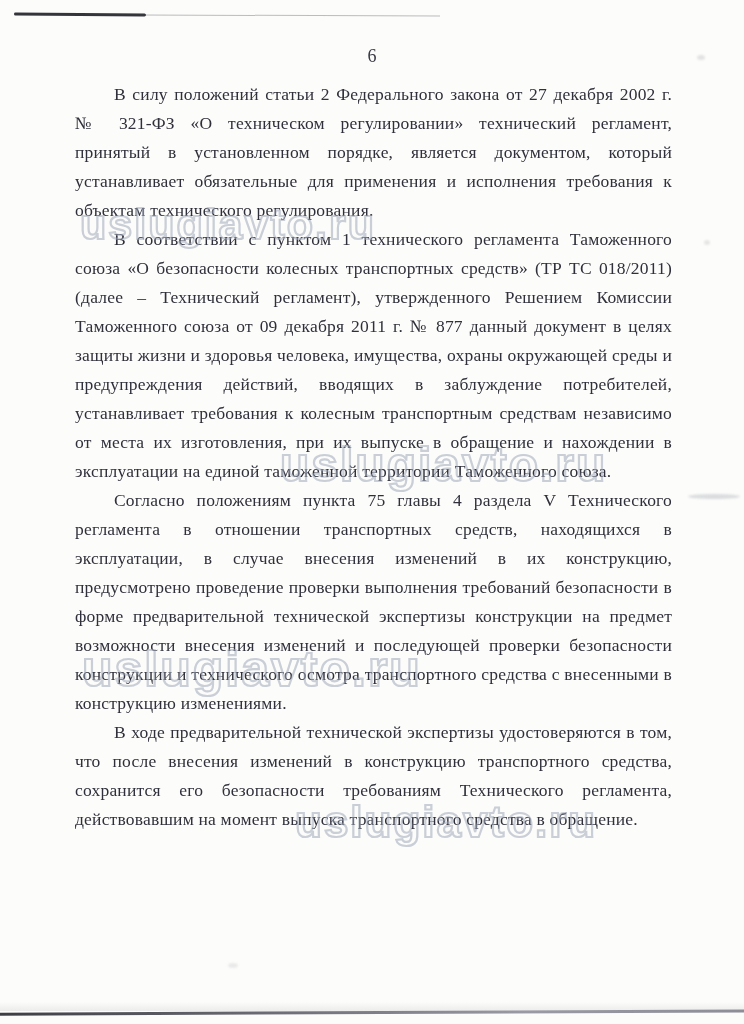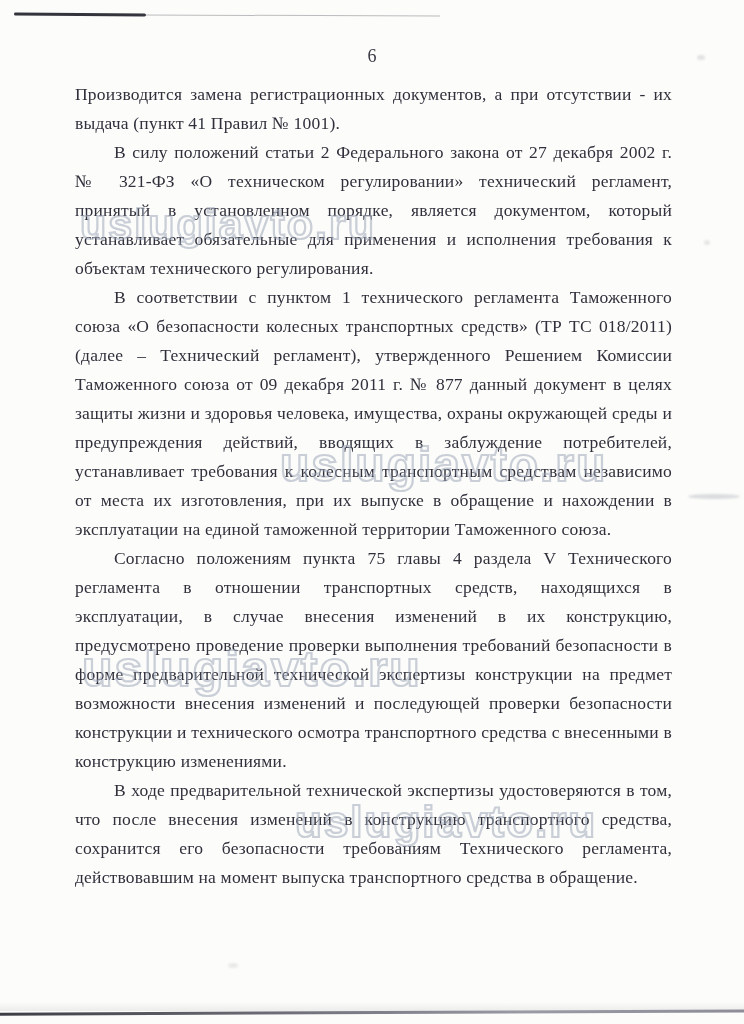--- a/index.html
+++ b/index.html
@@ -108,21 +108,20 @@
   }
 </style>
 </head>
 <body>
 
 <div class="page">
 
   <div class="page-number">6</div>
 
   <div class="text-block">
-    <p class="para no-indent">Производится замена регистрационных документов, а при отсутствии - их выдача (пункт 41 Правил № 1001).</p>
     <p class="para">В силу положений статьи 2 Федерального закона от 27 декабря 2002 г. № 321-ФЗ «О техническом регулировании» технический регламент, принятый в установленном порядке, является документом, который устанавливает обязательные для применения и исполнения требования к объектам технического регулирования.</p>
     <p class="para">В соответствии с пунктом 1 технического регламента Таможенного союза «О безопасности колесных транспортных средств» (ТР ТС 018/2011) (далее – Технический регламент), утвержденного Решением Комиссии Таможенного союза от 09 декабря 2011 г. № 877 данный документ в целях защиты жизни и здоровья человека, имущества, охраны окружающей среды и предупреждения действий, вводящих в заблуждение потребителей, устанавливает требования к колесным транспортным средствам независимо от места их изготовления, при их выпуске в обращение и нахождении в эксплуатации на единой таможенной территории Таможенного союза.</p>
     <p class="para">Согласно положениям пункта 75 главы 4 раздела V Технического регламента в отношении транспортных средств, находящихся в эксплуатации, в случае внесения изменений в их конструкцию, предусмотрено проведение проверки выполнения требований безопасности в форме предварительной технической экспертизы конструкции на предмет возможности внесения изменений и последующей проверки безопасности конструкции и технического осмотра транспортного средства с внесенными в конструкцию изменениями.</p>
     <p class="para">В ходе предварительной технической экспертизы удостоверяются в том, что после внесения изменений в конструкцию транспортного средства, сохранится его безопасности требованиям Технического регламента, действовавшим на момент выпуска транспортного средства в обращение.</p>
   </div>
 
   <div class="watermark wm-1">uslugiavto.ru</div>
   <div class="watermark wm-2">uslugiavto.ru</div>
   <div class="watermark wm-3">uslugiavto.ru</div>
   <div class="watermark wm-4">uslugiavto.ru</div>

